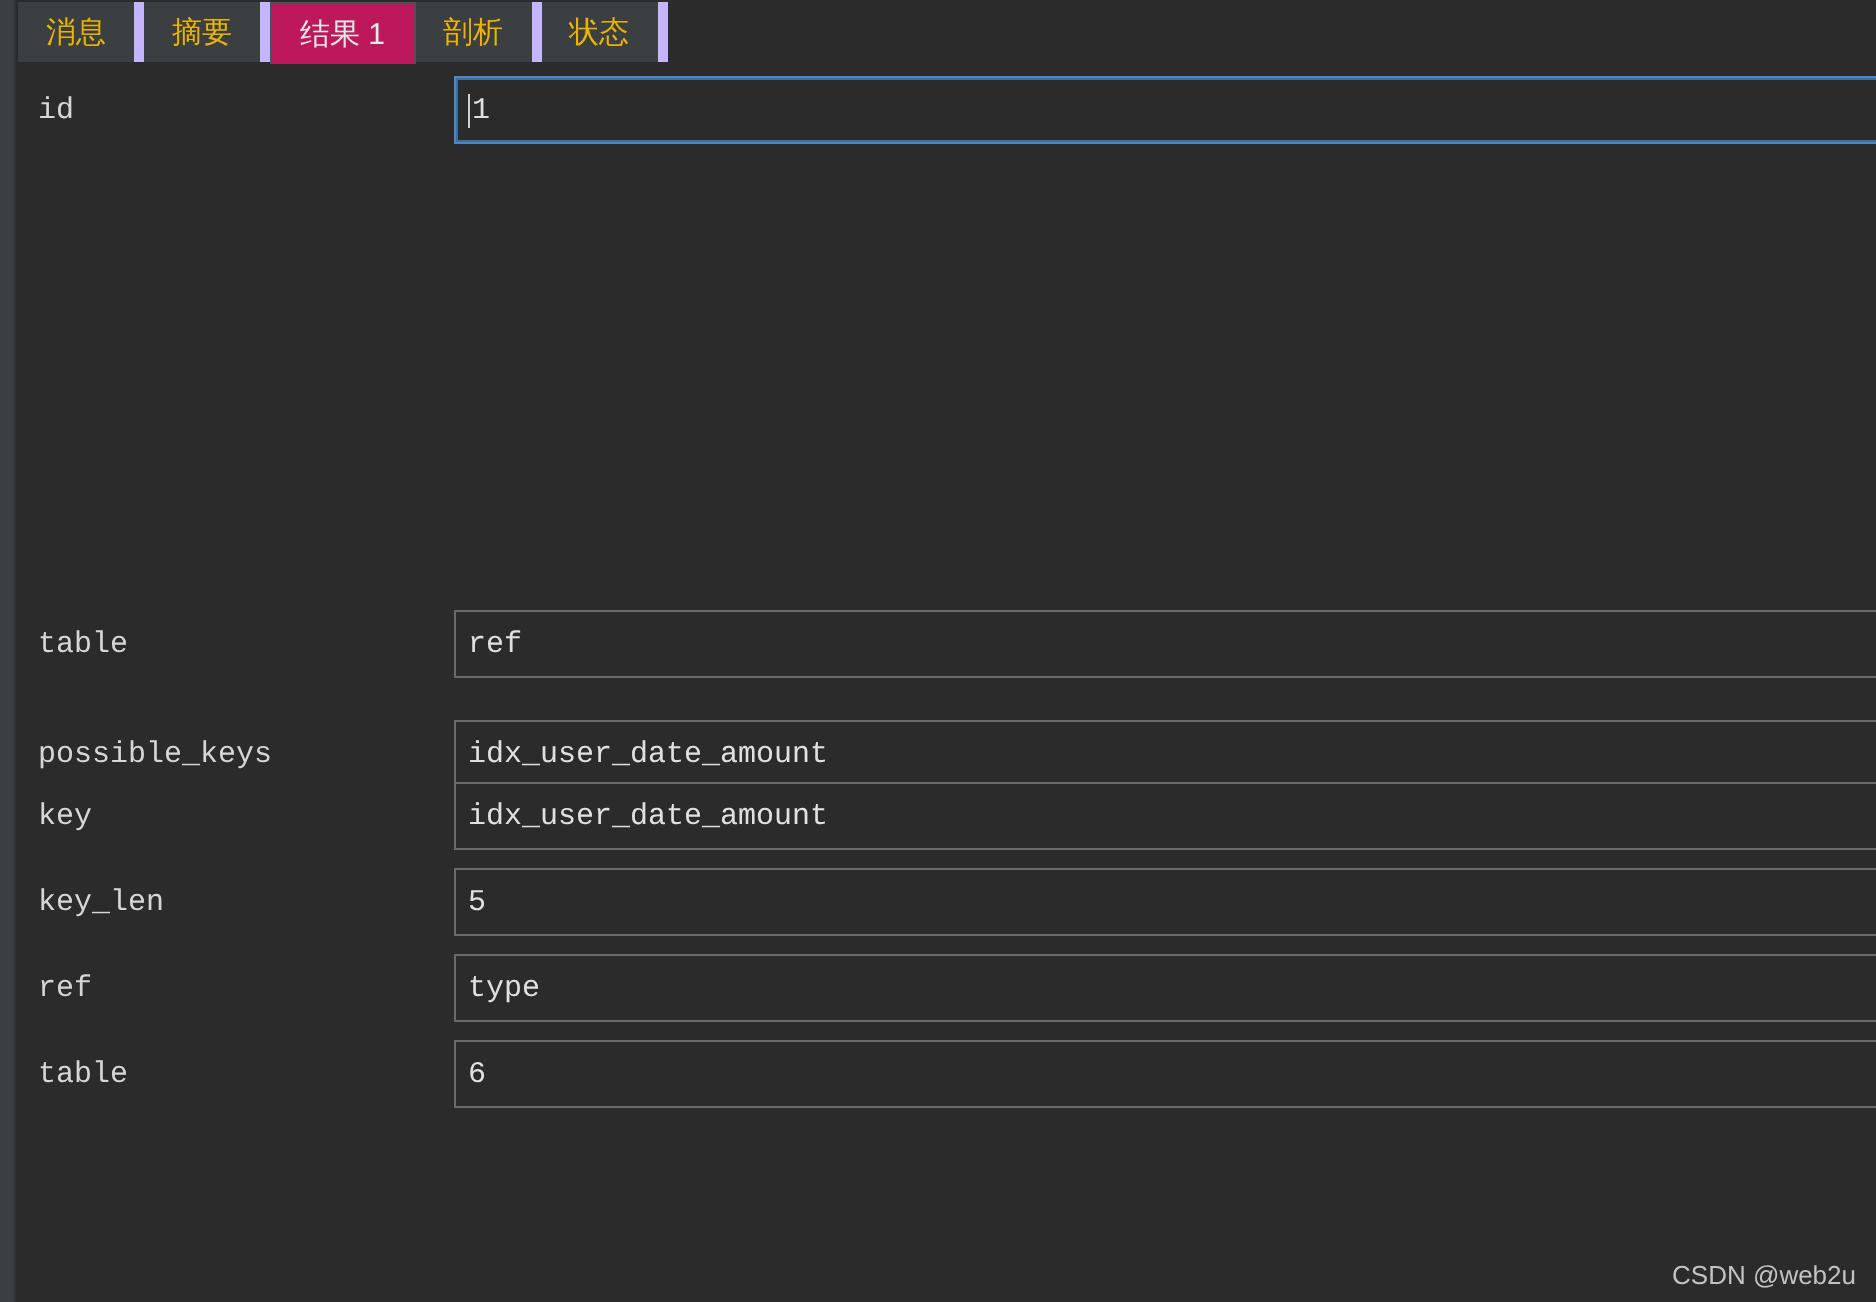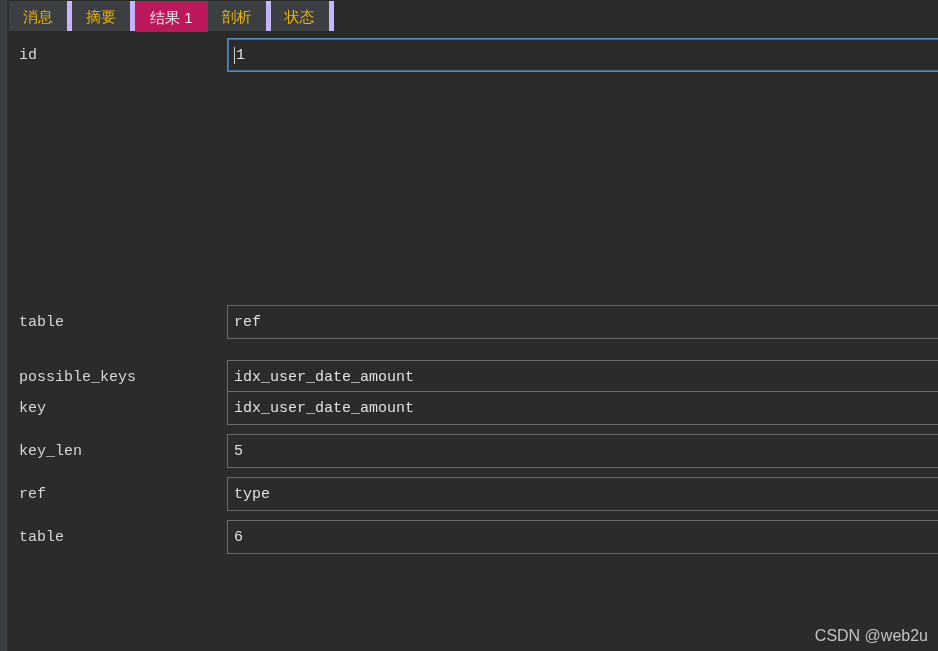--- a/index.html
+++ b/index.html
@@ -145,21 +145,21 @@
     align-items: flex-start;
     padding-top: 4px;
     white-space: pre-wrap;
   }
 
   
   .watermark {
     position: absolute;
     right: 10px;
     bottom: 6px;
-    font-size: 16px;
+    font-size: 13px;
     color: #cfcfcf;
     opacity: 0.92;
     user-select: none;
     pointer-events: none;
     white-space: nowrap;
   }
 </style>
 </head>
 <body>
 

